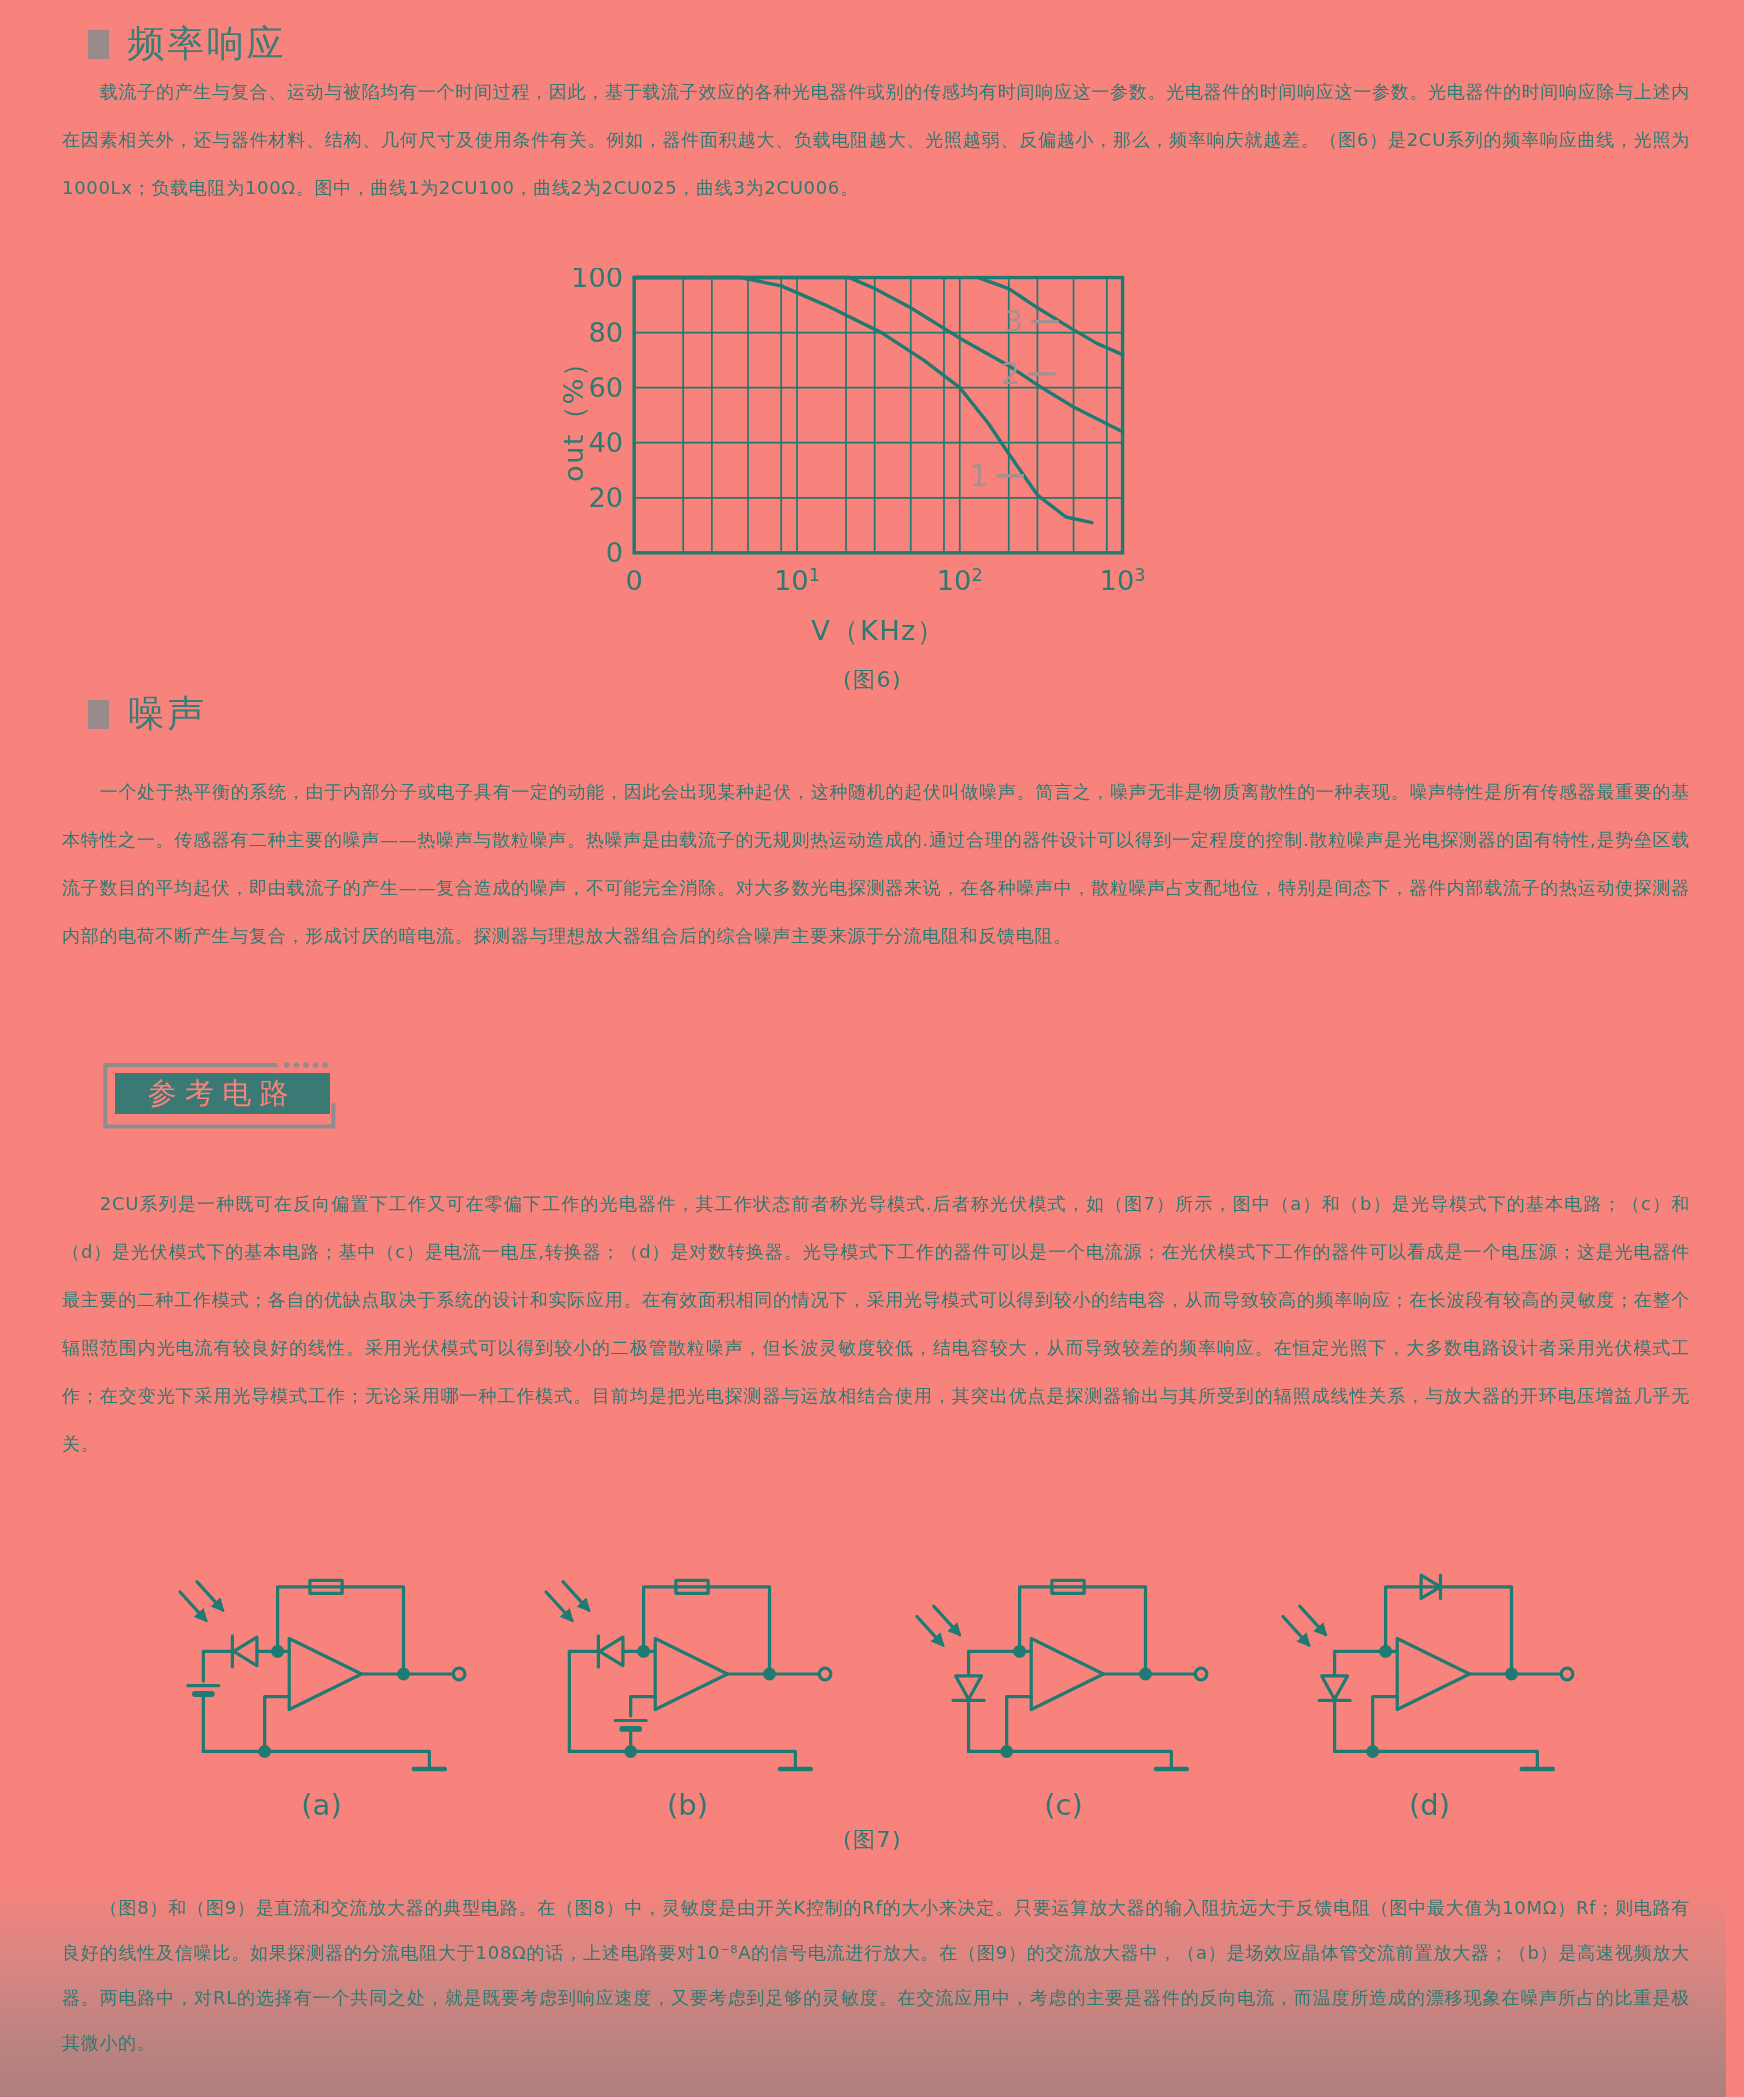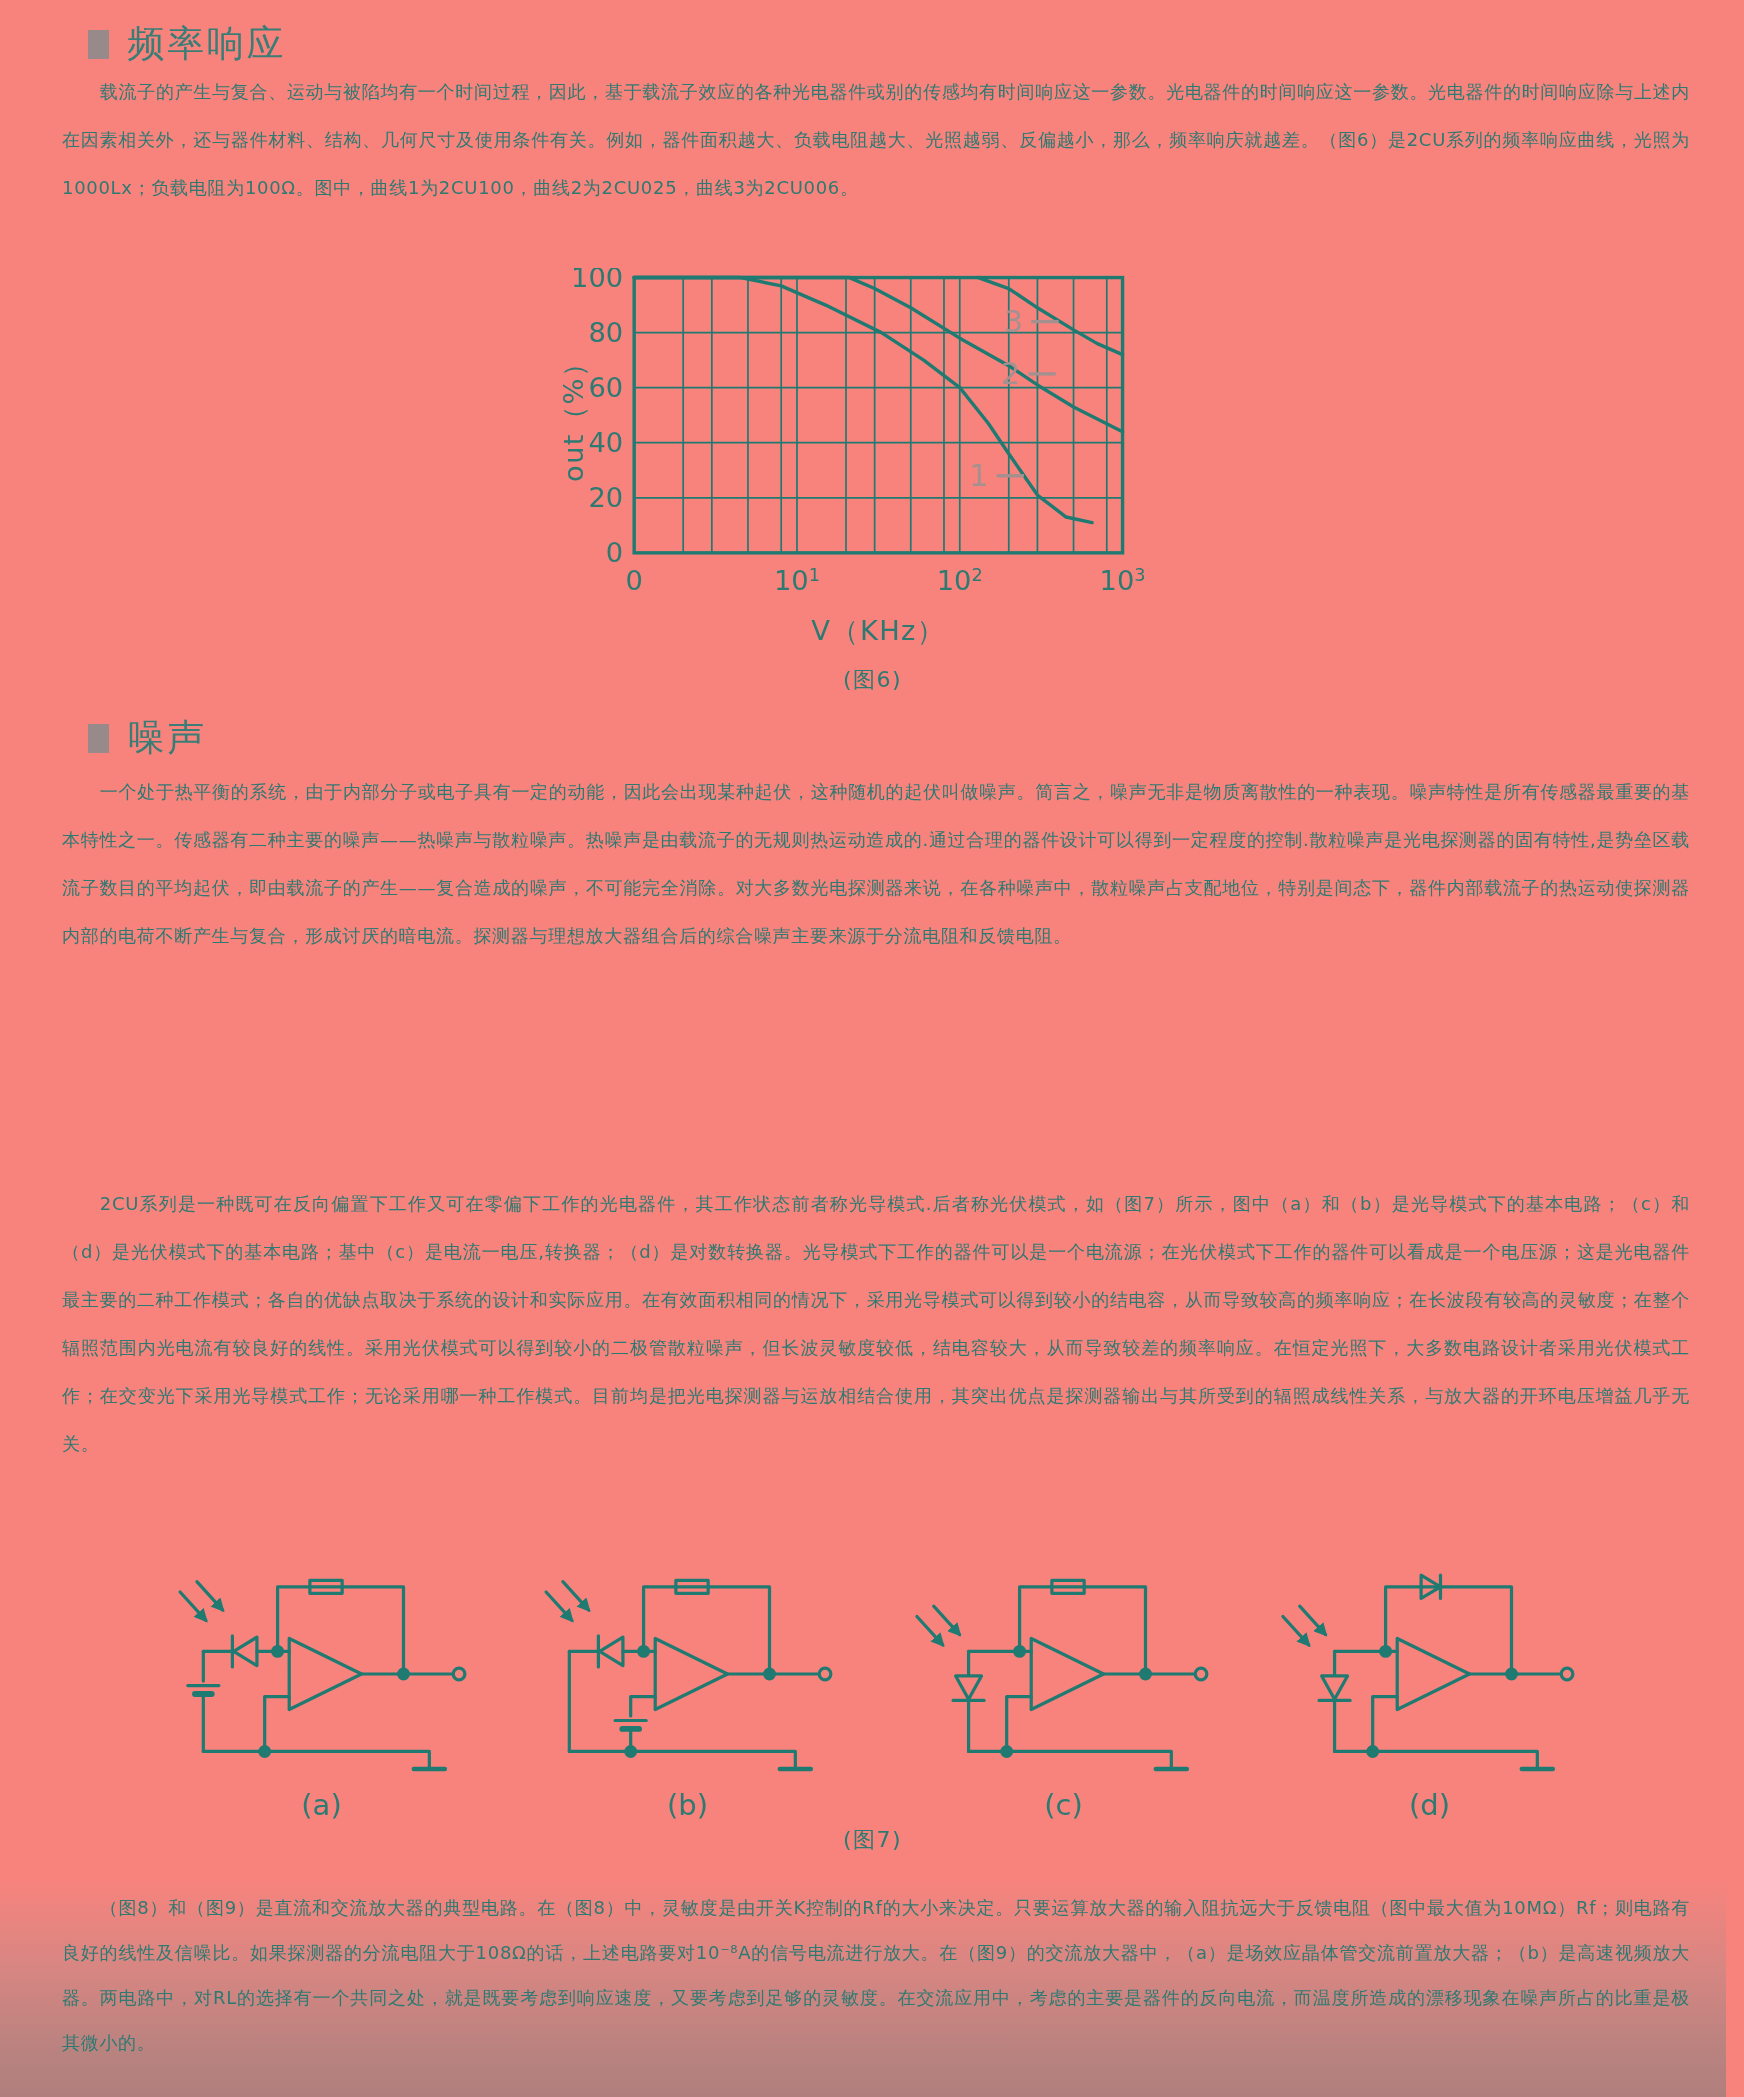--- a/index.html
+++ b/index.html
@@ -141,26 +141,41 @@
         <polyline class="curve" points="105.0,14.0 343.3,14.0 420.1,14.0 457.0,30.1 509.9,58.3 581.7,102.7 653.4,143.0 695.4,171.2 748.3,203.4 820.0,239.7"></polyline>
         <text class="clabel" x="670.1045071747639" y="170.05" text-anchor="end">2</text>
         <line class="cdash" x1="682.1045071747639" y1="155.05" x2="722.1045071747639" y2="155.05"></line>
         <polyline class="curve" points="608.8,14.0 653.4,30.1 695.4,58.3 748.3,90.6 783.1,110.7 820.0,126.8"></polyline>
         <text class="clabel" x="674.417916773547" y="93.48000000000002" text-anchor="end">3</text>
         <line class="cdash" x1="686.417916773547" y1="78.48000000000002" x2="726.417916773547" y2="78.48000000000002"></line>
       </svg>
   </div>
   <div class="fig-caption" style="top:665px">(图6)</div>
 
-  <div class="sec-header" style="top:713px">
+  <div class="sec-header" style="top:689px">
     <span class="sq"></span>
     <span class="sec-title">噪声</span>
   </div>
   <p class="para" style="top:768px">一个处于热平衡的系统，由于内部分子或电子具有一定的动能，因此会出现某种起伏，这种随机的起伏叫做噪声。简言之，噪声无非是物质离散性的一种表现。噪声特性是所有传感器最重要的基本特性之一。传感器有二种主要的噪声——热噪声与散粒噪声。热噪声是由载流子的无规则热运动造成的.通过合理的器件设计可以得到一定程度的控制.散粒噪声是光电探测器的固有特性,是势垒区载流子数目的平均起伏，即由载流子的产生——复合造成的噪声，不可能完全消除。对大多数光电探测器来说，在各种噪声中，散粒噪声占支配地位，特别是间态下，器件内部载流子的热运动使探测器内部的电荷不断产生与复合，形成讨厌的暗电流。探测器与理想放大器组合后的综合噪声主要来源于分流电阻和反馈电阻。</p>
 
+  <div class="refbox">
+    <svg width="253" height="71" viewBox="0 0 370 104">
+      <path d="M258,6 H6 V96 H340 V62" stroke="#8d8d8d" stroke-width="6" fill="none"></path>
+      <g fill="#8d8d8d">
+        <circle cx="272" cy="6" r="4"></circle>
+          <circle cx="286" cy="6" r="4"></circle>
+          <circle cx="300" cy="6" r="4"></circle>
+        <circle cx="314" cy="6" r="4"></circle>
+          <circle cx="328" cy="6" r="4"></circle>
+      </g>
+    </svg>
+    <div class="fill">
+      <span>参考电路</span>
+    </div>
+  </div>
 
   <p class="para" style="top:1180px">2CU系列是一种既可在反向偏置下工作又可在零偏下工作的光电器件，其工作状态前者称光导模式.后者称光伏模式，如（图7）所示，图中（a）和（b）是光导模式下的基本电路；（c）和（d）是光伏模式下的基本电路；基中（c）是电流一电压,转换器；（d）是对数转换器。光导模式下工作的器件可以是一个电流源；在光伏模式下工作的器件可以看成是一个电压源；这是光电器件最主要的二种工作模式；各自的优缺点取决于系统的设计和实际应用。在有效面积相同的情况下，采用光导模式可以得到较小的结电容，从而导致较高的频率响应；在长波段有较高的灵敏度；在整个辐照范围内光电流有较良好的线性。采用光伏模式可以得到较小的二极管散粒噪声，但长波灵敏度较低，结电容较大，从而导致较差的频率响应。在恒定光照下，大多数电路设计者采用光伏模式工作；在交变光下采用光导模式工作；无论采用哪一种工作模式。目前均是把光电探测器与运放相结合使用，其突出优点是探测器输出与其所受到的辐照成线性关系，与放大器的开环电压增益几乎无关。</p>
 
   <div class="circuit-item" style="left:161px">
     <svg viewBox="0 0 470 350" width="321" height="226">
       <g class="wire">
         <path d="M52,140 H97"></path>
         <use href="#pd-h" x="97" y="140"></use>
         <path d="M135,140 H185"></path>
         <path d="M167,140 V40 H362 V173"></path>

